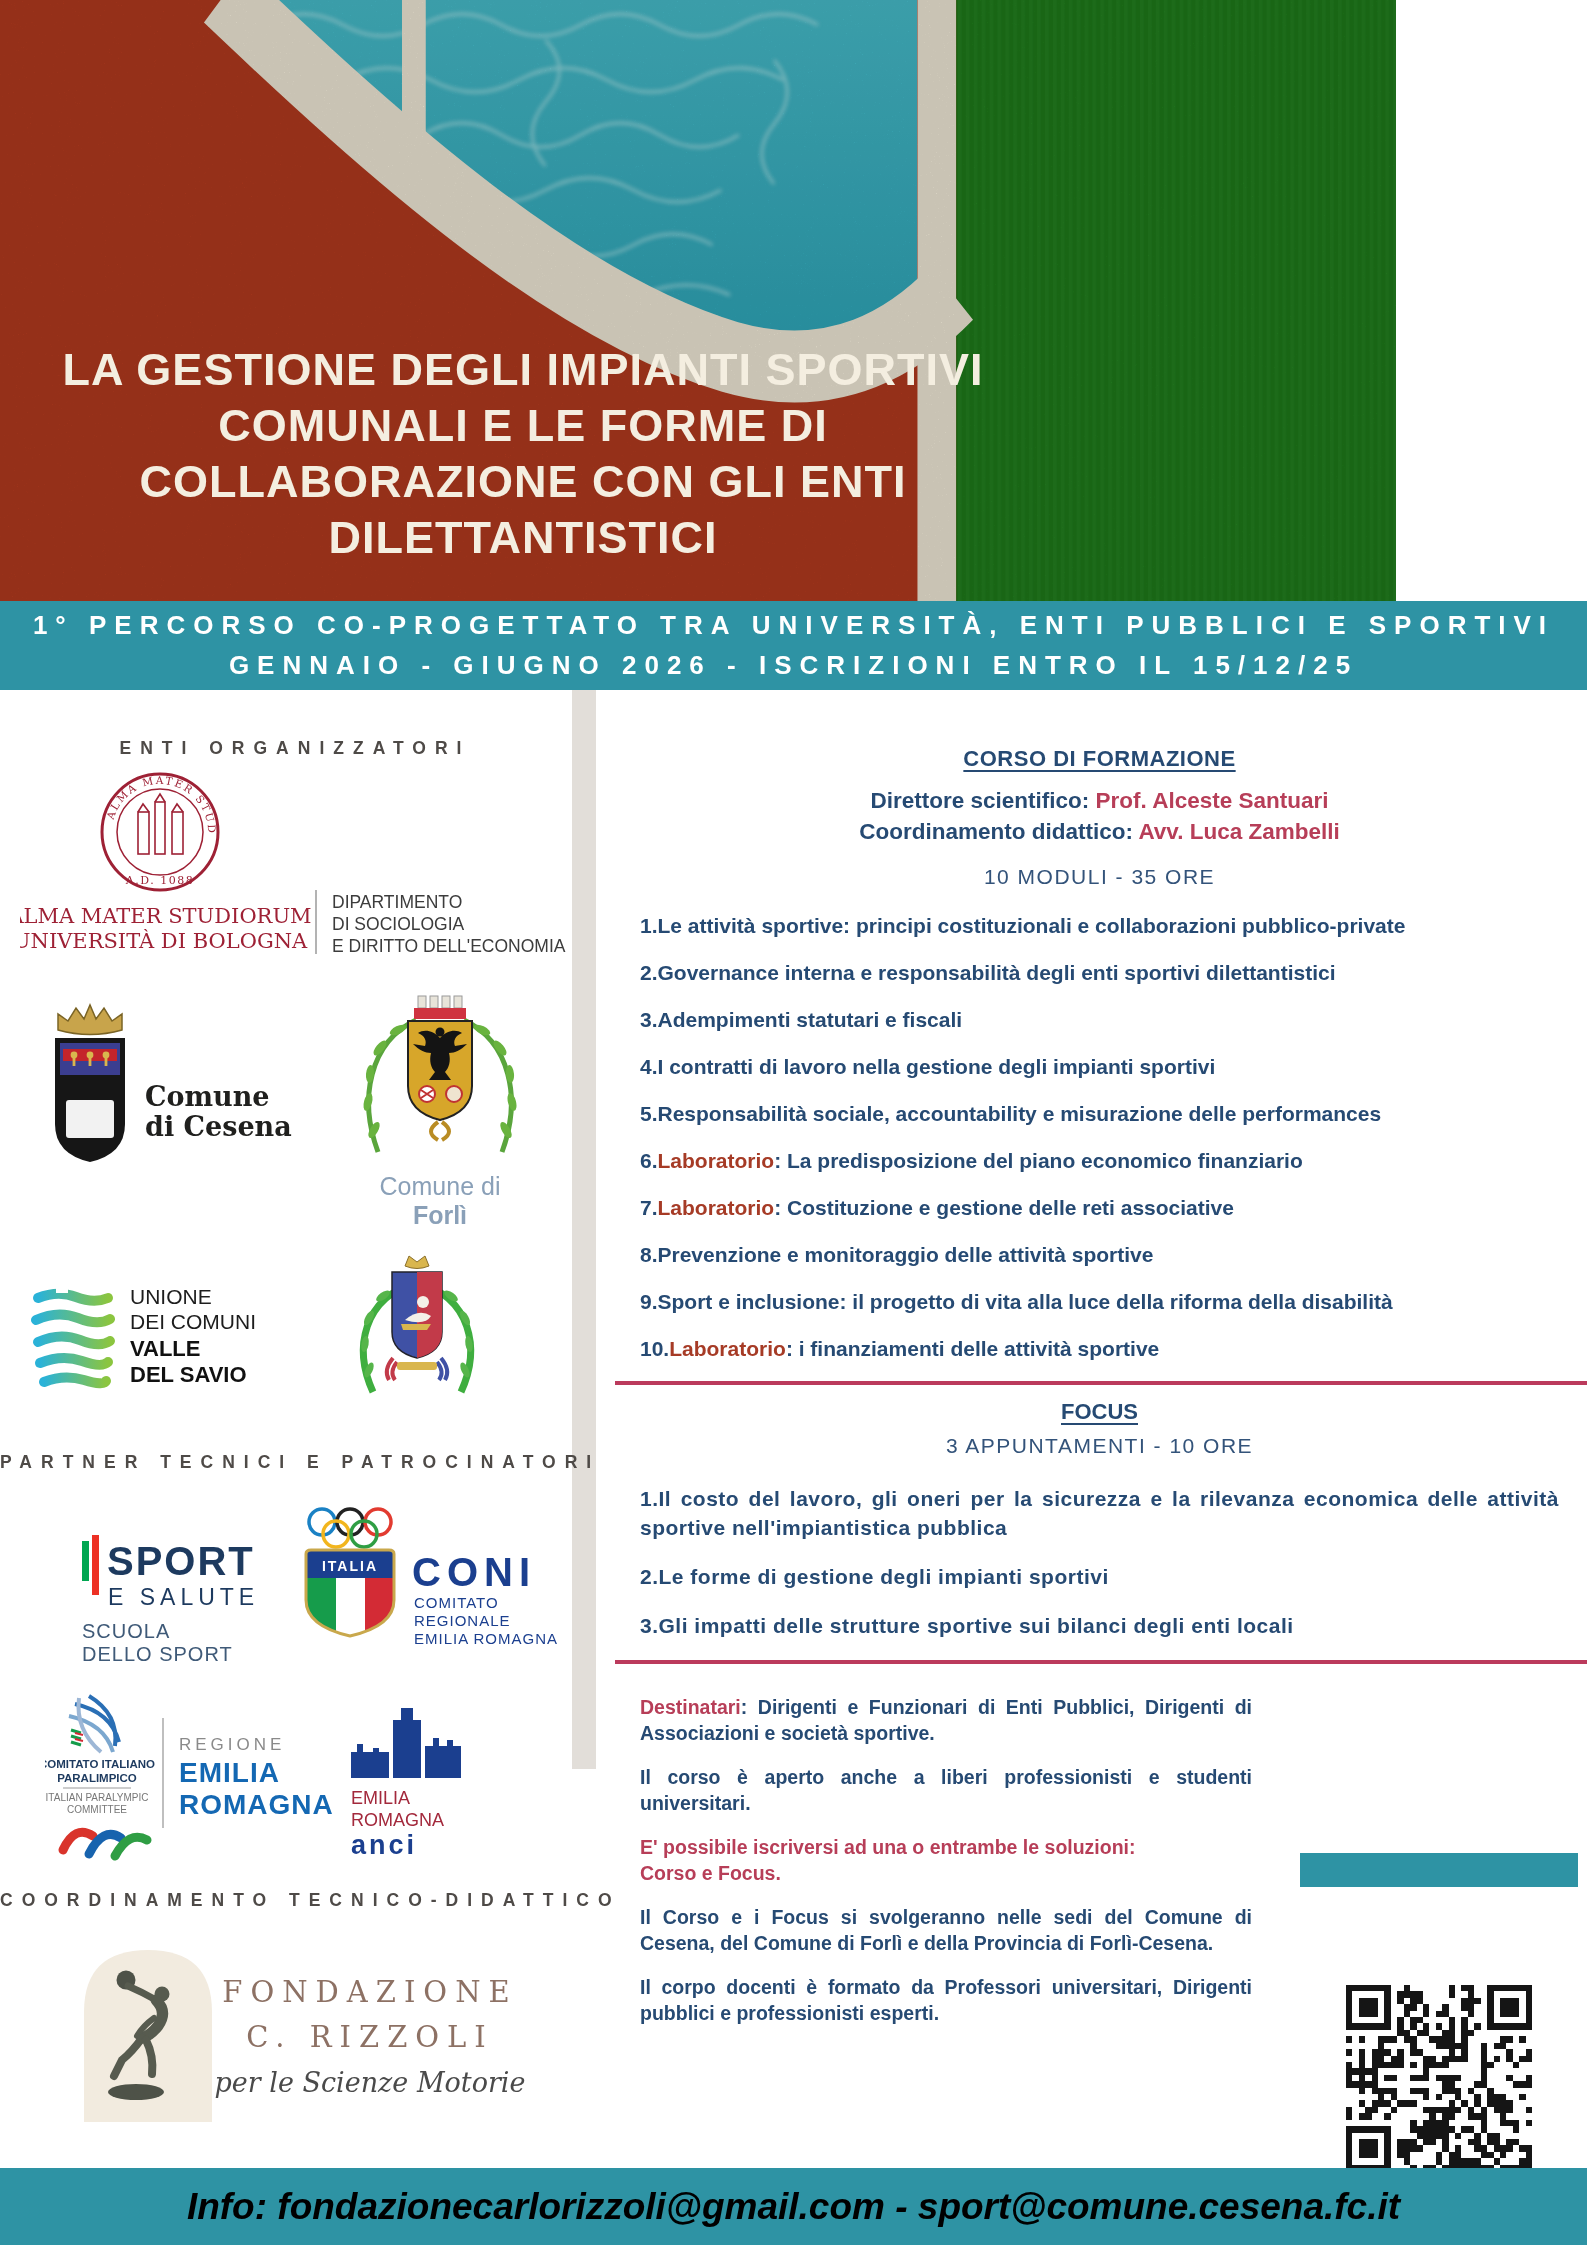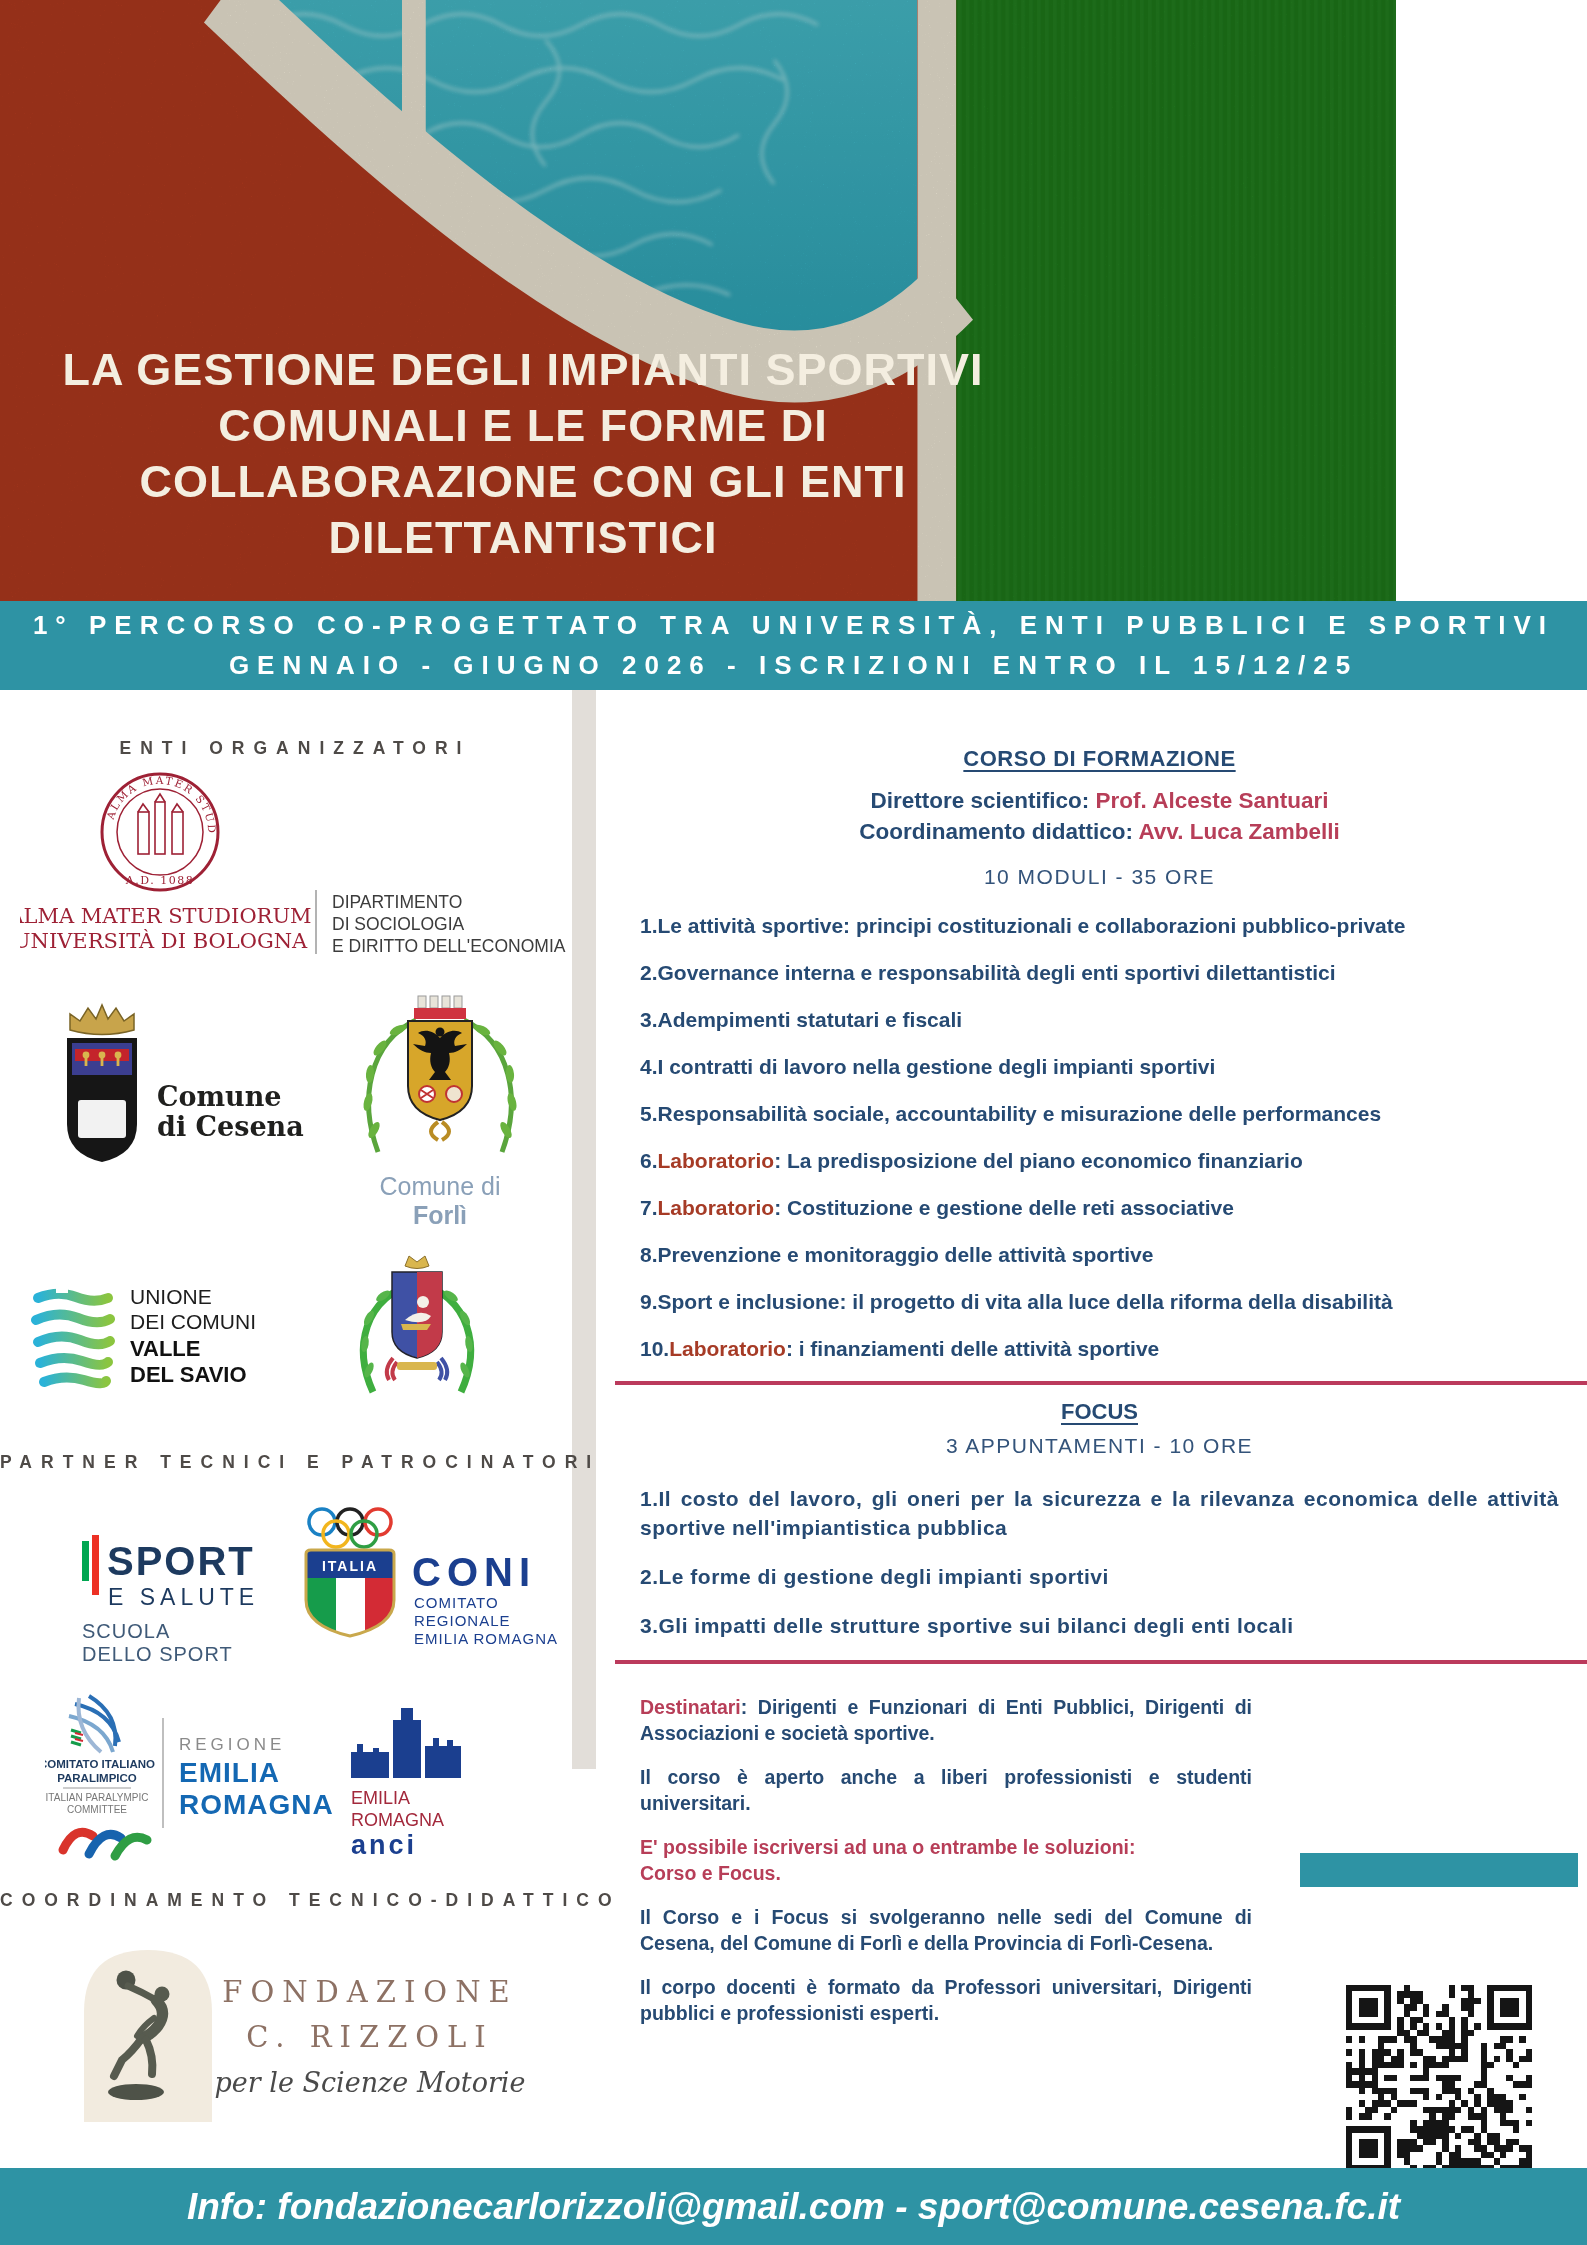--- a/index.html
+++ b/index.html
@@ -54,21 +54,21 @@
   .qrbox .qline{color:#ffffff;font-size:13.5px;font-weight:bold;letter-spacing:2.5px;
                 line-height:23px;}
   .qrbox .qlink{text-decoration:underline;text-underline-offset:3px;cursor:pointer;}
   .qrplate{width:212px;height:212px;margin:16px auto 0;background:#ffffff;border-radius:8px;
            display:flex;align-items:center;justify-content:center;}
   .qrplate svg{width:186px;height:186px;}
   .rosestrip{position:absolute;right:0;top:1128px;bottom:0;width:6px;background:#eeb0bd;}
   
   .footer{position:absolute;left:0;top:2168px;width:1587px;height:77px;background:#2e93a4;
           display:flex;align-items:center;justify-content:center;}
-  .footer .ftext{color:#ffffff;font-style:italic;font-weight:bold;font-size:37px;white-space:nowrap;}
+  .footer .ftext{color:#000000;font-style:italic;font-weight:bold;font-size:37px;white-space:nowrap;}
   svg text{font-family:"Liberation Sans",sans-serif;}
   svg text.serif{font-family:"DejaVu Serif","Liberation Serif",serif;}
 </style>
 </head>
 <body>
 
 <div class="poster">
 
   <div class="hero">
     <svg viewBox="0 0 1587 601" preserveAspectRatio="none">
@@ -152,21 +152,21 @@
         <text x="140" y="116" text-anchor="middle" font-size="11" letter-spacing="1.5" fill="#9e2135" class="serif">A.D. 1088</text>
         <text x="140" y="155" text-anchor="middle" font-size="21" fill="#9e2135" class="serif">ALMA MATER STUDIORUM</text>
         <text x="140" y="180" text-anchor="middle" font-size="21" fill="#9e2135" class="serif">UNIVERSITÀ DI BOLOGNA</text>
         <line x1="296" y1="122" x2="296" y2="186" stroke="#9a9a9a" stroke-width="1.5"></line>
         <text x="312" y="140" font-size="17.5" font-weight="500" fill="#3c3c3c">DIPARTIMENTO</text>
         <text x="312" y="162" font-size="17.5" font-weight="500" fill="#3c3c3c">DI SOCIOLOGIA</text>
         <text x="312" y="184" font-size="17.5" font-weight="500" fill="#3c3c3c">E DIRITTO DELL'ECONOMIA</text>
       </svg>
     </div>
 
-    <div class="labs" style="left:42px;top:312px;">
+    <div class="labs" style="left:30px;top:312px;">
       <svg width="280" height="215" viewBox="0 0 280 215">
         <g>
           <path d="M28,28 L28,12 L38,19 L46,6 L54,17 L60,3 L66,17 L74,6 L82,19 L92,12 L92,28 Q60,37 28,28 Z" fill="#c8a44b" stroke="#7a6426" stroke-width="1.5"></path>
           <path d="M25,36 H95 V122 Q95,152 60,160 Q25,152 25,122 Z" fill="#161616"></path>
           <rect x="30" y="41" width="60" height="32" fill="#3b3e90"></rect>
           <rect x="33" y="47" width="54" height="12" fill="#c4242b"></rect>
           <g fill="#d9b64e">
             <circle cx="44" cy="53" r="3.4"></circle>
               <circle cx="60" cy="53" r="3.4"></circle>
               <circle cx="76" cy="53" r="3.4"></circle>

